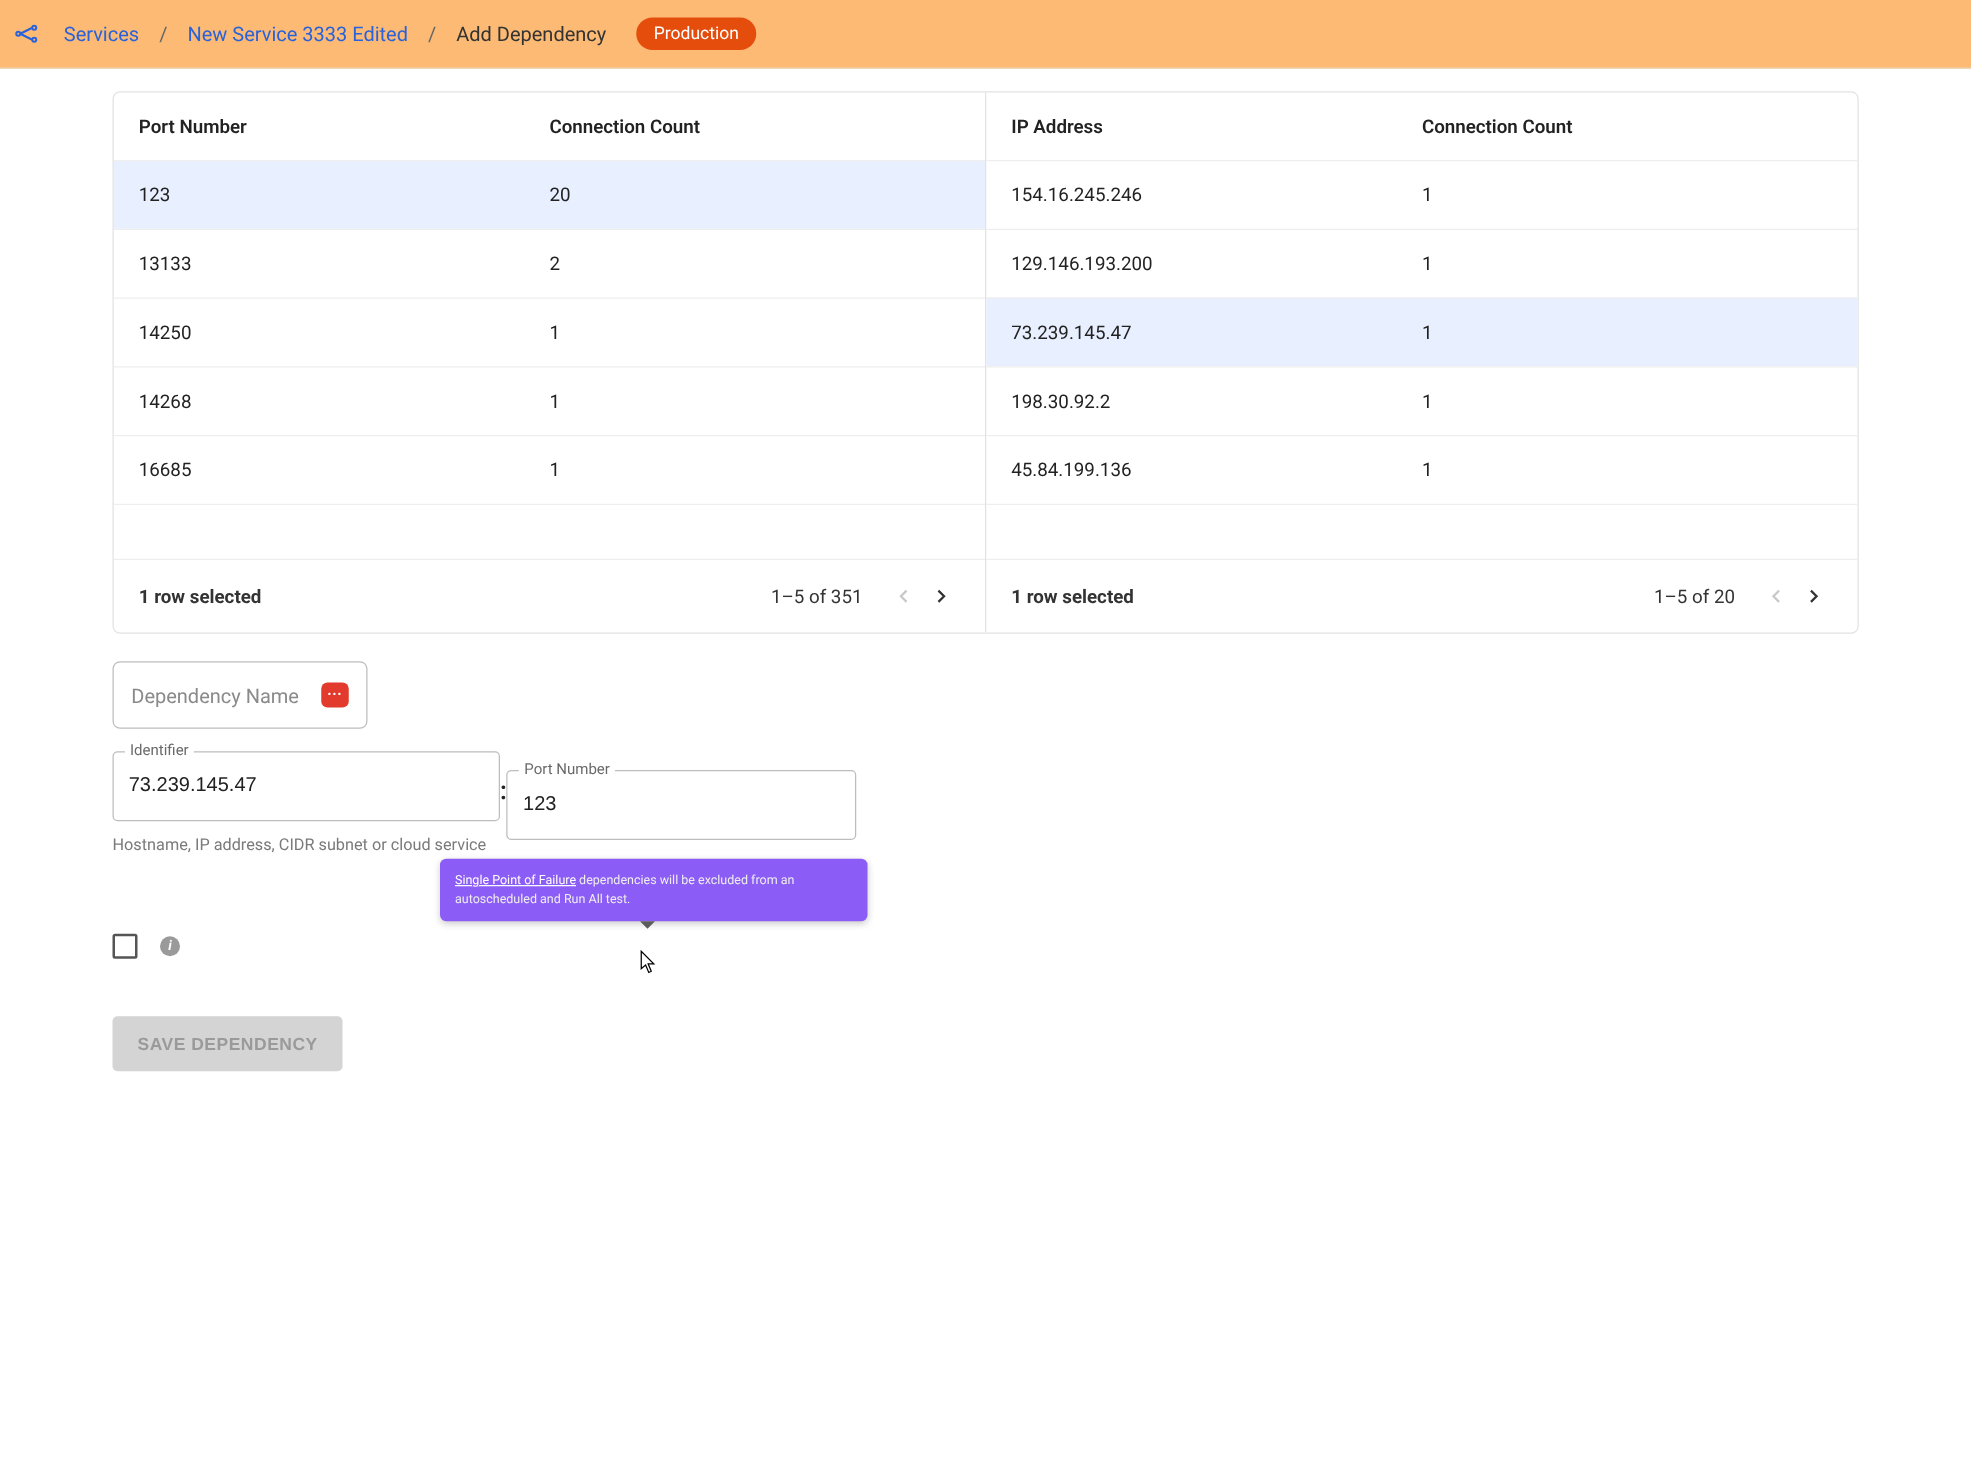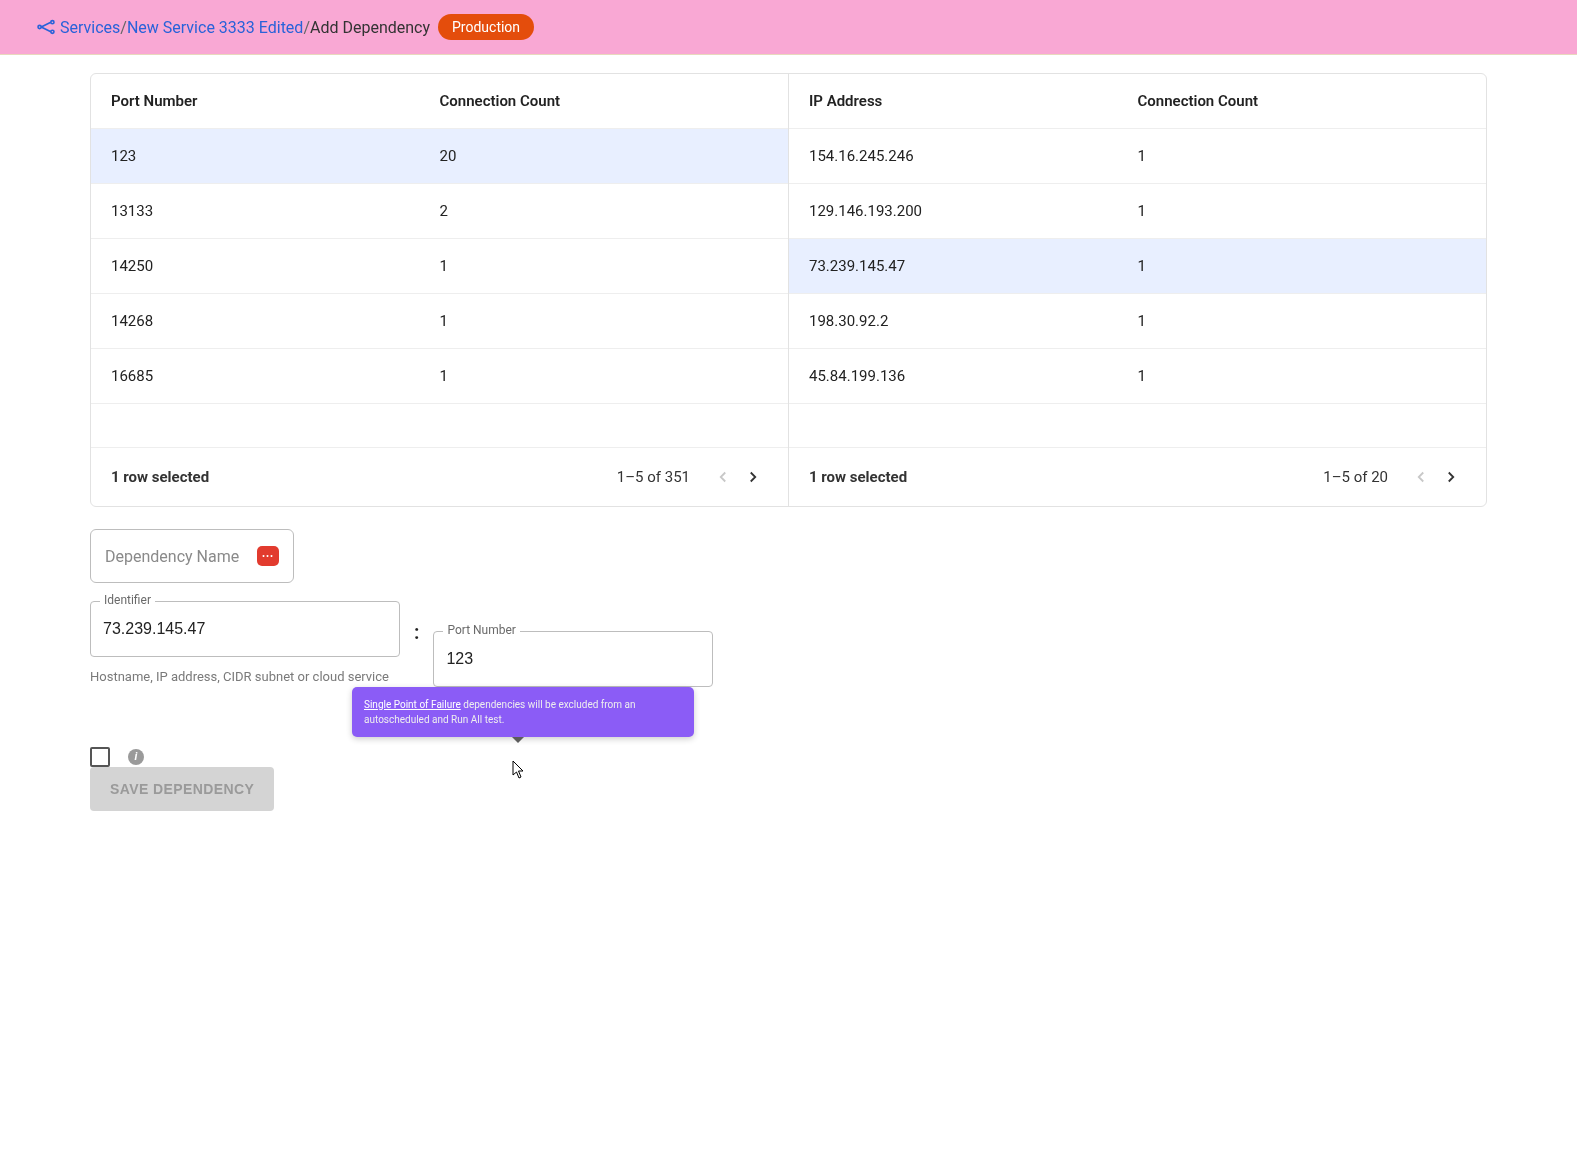--- a/index.html
+++ b/index.html
@@ -3,25 +3,25 @@
 <meta charset="utf-8">
 <style>
   * { box-sizing: border-box; margin: 0; padding: 0; }
   body {
     font-family: -apple-system, BlinkMacSystemFont, "Segoe UI", Roboto, Helvetica, Arial, sans-serif;
     font-size: 15px;
     color: #1a1a1a;
     background: #fff;
   }
   .topbar {
-    background: #f9a8d4;
-    padding: 14px 36px;
-    display: flex;
-    align-items: center;
-    gap: 0;
+    background: #fdba74;
+    padding: 14px 11px;
+    display: flex;
+    align-items: center;
+    gap: 16px;
     border-bottom: 1px solid #e8d8bd;
   }
   .branch-icon {
     color: #2962d9;
     margin-right: 4px;
     display: inline-flex;
     align-items: center;
   }
   .crumb-link { color: #2962d9; text-decoration: none; font-size: 16px; }
   .crumb-sep { color: #666; font-size: 16px; }
@@ -111,22 +111,21 @@
     font-size: 9px;
     letter-spacing: 1px;
   }
   .instruction {
     margin-top: 28px;
     font-size: 17px;
     color: #222;
   }
   .fields-row {
     display: flex;
-    align-items: flex-end;
-    gap: 14px;
+    align-items: center;
     margin-top: 18px;
   }
   .field {
     position: relative;
     width: 310px;
   }
   .field-label {
     position: absolute;
     top: -8px; left: 10px;
     background: #fff;
@@ -210,20 +209,21 @@
   }
   .tooltip .ul { text-decoration: underline; color:#fff; }
   .cursor-icon {
     position:absolute;
     left: 420px;
     bottom: -18px;
     font-size: 16px;
     pointer-events:none;
   }
   .save-btn {
+    margin-top: 46px;
     background: #d4d4d4;
     color: #9a9a9a;
     border: none;
     padding: 14px 20px;
     font-size: 14px;
     font-weight: 600;
     letter-spacing: 0.4px;
     border-radius: 4px;
     cursor: not-allowed;
   }

